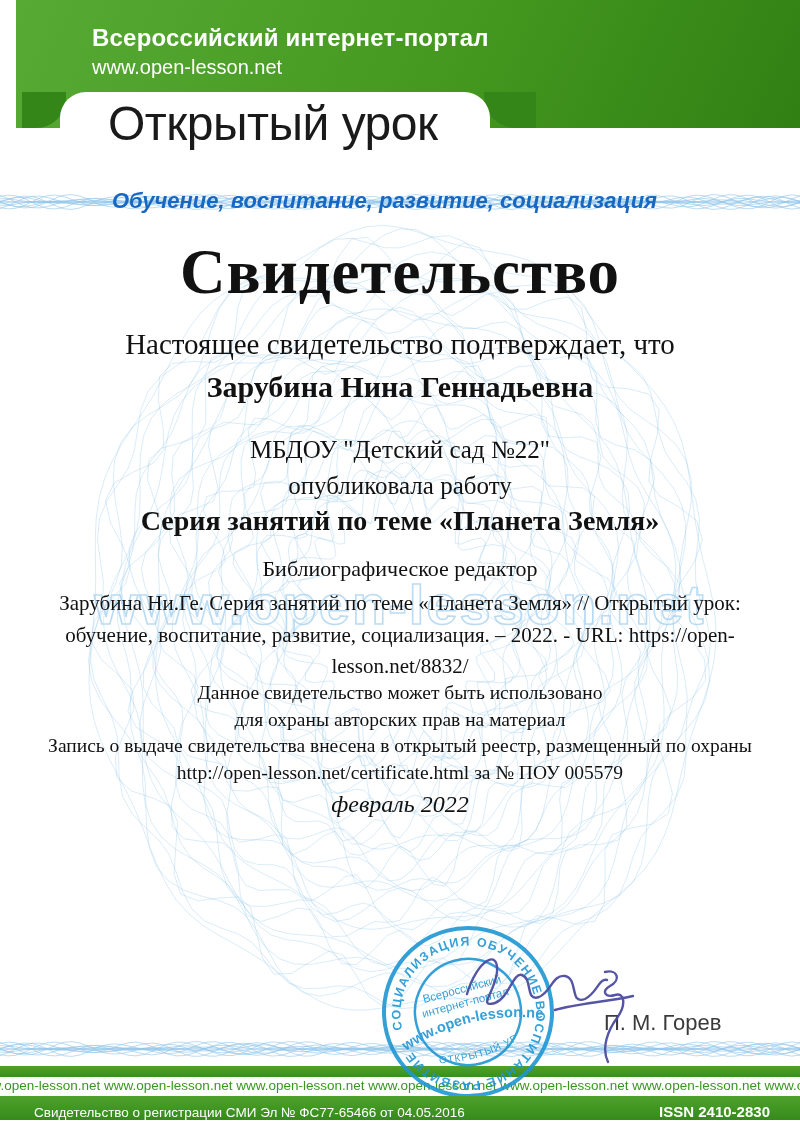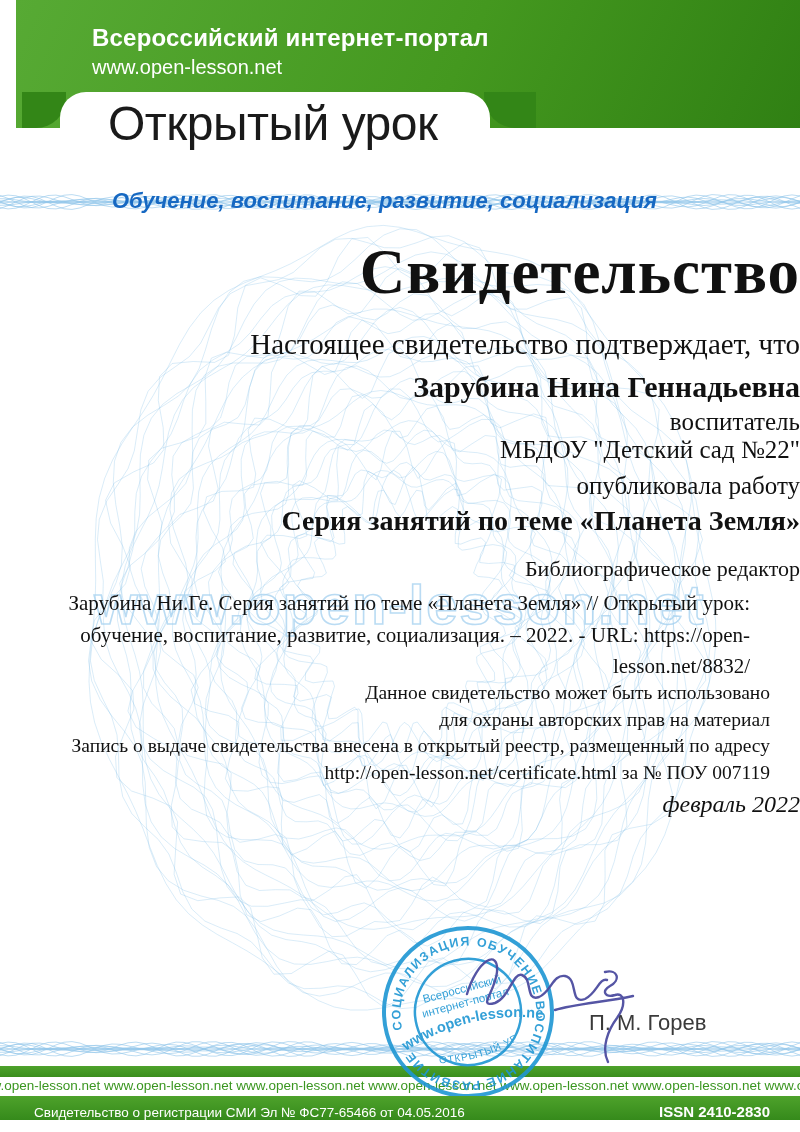--- a/index.html
+++ b/index.html
@@ -30,37 +30,37 @@
 
   
   .braid{position:absolute;left:0;width:800px;height:24px;z-index:1;}
   #braid-top{top:190px;} #braid-bottom{top:1037px;}
   #rosette{position:absolute;left:0;top:195px;width:800px;height:860px;z-index:1;}
   .watermark{position:absolute;left:0;top:572px;width:800px;text-align:center;z-index:2;
           font-family:"Liberation Sans",sans-serif;font-weight:700;font-size:56px;letter-spacing:2px;
           color:transparent;-webkit-text-stroke:1.6px #a3d0ef;opacity:.75;}
 
   
-  .cline{position:absolute;left:0;width:100%;text-align:right;z-index:3;}
+  .cline{position:absolute;left:0;width:100%;text-align:center;z-index:3;}
   .cert-title{top:236px;font-size:63px;font-weight:700;letter-spacing:1px;}
   .cert-intro{top:328px;font-size:29px;}
   .cert-name{top:370px;font-size:30px;font-weight:700;}
   .cert-role{top:408px;font-size:25px;}
   .cert-org{top:436px;font-size:25px;}
   .cert-action{top:472px;font-size:25px;}
   .cert-work{top:505px;font-size:28px;font-weight:700;}
   .bib-label{top:556px;font-size:22px;}
   .bib-text{top:588px;left:50px;width:700px;font-size:21px;font-weight:400;line-height:1.5;}
   .usage{top:680px;left:30px;width:740px;font-size:19.5px;line-height:1.36;}
   .cert-date{top:791px;font-size:24px;font-style:italic;}
 
   
   .editor-label{position:absolute;left:104px;top:1010px;z-index:4;
           font-family:"Liberation Sans",sans-serif;font-size:22px;color:#3a3a3a;}
-  .editor-name{position:absolute;left:589px;top:1010px;z-index:4;
+  .editor-name{position:absolute;left:604px;top:1010px;z-index:4;
           font-family:"Liberation Sans",sans-serif;font-size:22px;color:#3a3a3a;}
   #stamp-svg{position:absolute;left:368px;top:912px;width:200px;height:200px;z-index:6;opacity:.9;}
   #signature-svg{position:absolute;left:455px;top:932px;width:195px;height:145px;z-index:7;opacity:.95;}
 
   
   .green-strip{position:absolute;left:0;top:1066px;width:800px;height:11px;z-index:2;
           background:linear-gradient(180deg,#4ea22b,#3a8e1c);}
   .url-strip{position:absolute;left:0;top:1077px;width:800px;height:19px;z-index:2;overflow:hidden;
           background:#fff;}
   .url-strip span{position:absolute;left:-28px;top:1px;white-space:nowrap;
@@ -135,31 +135,30 @@
       <path d="M677.0 425.0 L691.6 444.1 L704.7 465.0 L705.7 485.5 L692.6 502.7 L673.2 516.5 L659.4 530.3 L658.0 548.8 L665.8 572.9 L672.4 598.5 L668.3 618.6 L651.6 629.2 L629.5 633.4 L612.1 639.7 L604.9 655.6 L605.1 681.3 L604.2 708.4 L595.1 726.1 L576.8 729.3 L555.0 723.4 L536.6 720.8 L524.9 731.5 L517.5 755.0 L509.1 780.3 L495.8 793.6 L478.1 789.3 L459.4 774.2 L442.8 762.8 L428.7 766.5 L415.1 784.5 L400.0 804.6 L383.8 812.1 L368.4 801.1 L355.2 778.7 L343.0 760.0 L329.0 756.1 L311.3 766.2 L291.4 778.5 L273.9 779.2 L262.3 762.8 L256.3 736.2 L250.5 712.7 L239.1 701.9 L220.0 702.9 L197.8 705.7 L180.7 699.1 L174.1 679.3 L175.8 651.9 L177.6 627.0 L170.7 611.2 L153.1 603.2 L131.5 596.0 L116.8 582.6 L115.5 561.5 L124.7 536.8 L133.9 514.1 L132.8 496.0 L119.3 480.6 L101.2 464.3 L90.6 445.3 L94.6 425.0 L110.0 406.0 L125.5 388.9 L130.5 371.6 L122.9 351.4 L110.6 328.1 L105.5 305.4 L114.3 287.9 L133.8 276.8 L153.5 268.0 L163.9 254.6 L163.2 232.7 L158.3 205.5 L159.5 181.6 L172.1 168.5 L193.2 166.5 L214.5 167.4 L228.5 160.3 L234.5 140.3 L237.8 112.8 L245.4 90.3 L260.5 82.8 L280.7 90.0 L300.4 100.6 L315.8 101.2 L327.3 86.1 L338.3 62.1 L351.7 43.8 L367.8 42.5 L384.6 57.5 L400.0 76.6 L414.2 85.1 L429.3 77.1 L446.3 59.7 L464.1 47.9 L479.8 52.9 L491.3 73.9 L500.1 98.9 L510.7 114.1 L526.7 114.1 L547.5 105.7 L567.7 102.1 L581.4 112.9 L586.5 137.1 L587.5 164.7 L592.5 184.3 L606.9 192.2 L628.4 193.8 L648.8 199.1 L659.1 214.7 L657.4 239.2 L650.4 265.5 L648.8 286.5 L659.2 300.6 L678.6 311.8 L696.5 325.7 L702.5 344.6 L694.5 366.7 L680.4 388.2 L672.2 407.2 L677.0 425.0 Z" fill="none" stroke="var(--rosette)" stroke-width="0.65" opacity="0.45"></path>
       <path d="M693.9 425.0 L702.4 444.8 L708.4 465.5 L709.5 486.3 L704.9 506.0 L695.0 523.8 L682.2 539.6 L669.2 554.2 L658.6 568.9 L651.7 585.3 L648.4 604.2 L647.1 625.6 L645.6 648.0 L641.4 669.3 L632.9 687.2 L620.1 700.1 L603.9 708.1 L586.2 712.5 L569.1 716.0 L554.0 721.4 L541.3 731.0 L530.5 745.1 L520.2 762.4 L509.1 780.1 L496.1 794.8 L481.1 803.5 L464.6 805.0 L447.6 800.3 L430.8 791.9 L415.0 783.4 L400.0 778.2 L385.2 778.1 L369.9 783.1 L353.6 790.8 L336.6 798.0 L319.4 801.1 L303.1 797.6 L288.8 787.2 L276.7 771.2 L266.4 752.8 L256.7 735.2 L246.2 721.0 L233.6 711.4 L218.3 705.4 L201.2 701.0 L183.8 695.3 L168.3 685.8 L156.5 671.5 L149.3 652.7 L146.4 630.9 L145.8 608.4 L145.2 587.3 L142.2 568.5 L135.3 552.0 L124.8 536.8 L112.2 521.4 L100.2 504.6 L91.7 486.0 L88.5 465.9 L91.1 445.2 L98.4 425.0 L107.7 405.9 L116.1 387.7 L121.4 369.8 L122.3 351.2 L119.8 331.2 L115.8 309.6 L113.3 287.4 L114.5 266.1 L121.0 247.3 L132.6 232.0 L147.7 220.2 L163.8 210.5 L178.6 200.9 L190.4 189.1 L199.0 173.8 L205.4 154.9 L211.5 134.0 L219.1 113.7 L229.7 97.1 L243.6 86.3 L260.1 81.8 L278.0 82.4 L295.6 85.2 L312.1 86.8 L327.0 84.4 L340.8 76.9 L354.4 65.1 L368.6 51.5 L383.9 40.0 L400.0 33.8 L416.4 34.7 L432.1 42.7 L446.8 55.6 L460.4 69.9 L473.5 82.0 L487.2 89.6 L502.2 92.2 L518.9 91.2 L536.7 89.5 L554.5 90.5 L570.6 96.7 L583.6 109.1 L593.1 126.9 L599.7 147.8 L604.9 168.9 L610.8 187.7 L619.3 203.0 L631.1 215.1 L645.8 225.5 L661.5 236.2 L675.8 249.3 L686.2 265.7 L691.3 285.2 L691.2 306.7 L687.4 328.7 L682.7 349.9 L679.8 369.6 L680.7 388.1 L685.8 406.3 L693.9 425.0 Z" fill="none" stroke="var(--rosette)" stroke-width="0.65" opacity="0.45"></path>
       <path d="M706.7 425.0 L710.6 445.3 L708.6 465.5 L701.4 484.7 L692.9 502.8 L687.2 521.2 L685.7 541.0 L686.0 562.2 L684.0 583.0 L676.6 601.2 L664.6 616.0 L651.3 629.0 L640.5 643.4 L633.2 661.1 L627.4 681.0 L619.7 699.6 L607.9 713.6 L592.5 722.2 L576.3 728.4 L561.9 736.6 L549.9 749.5 L538.8 765.4 L526.3 779.6 L511.4 787.7 L494.6 789.1 L477.7 787.6 L461.8 788.5 L446.9 794.8 L431.9 804.5 L416.2 812.4 L400.0 813.7 L384.0 807.7 L368.6 798.7 L353.5 792.1 L337.8 790.9 L321.1 793.2 L304.2 793.7 L288.5 788.0 L275.2 775.5 L263.4 760.1 L251.3 746.9 L237.1 738.5 L221.0 733.0 L204.9 726.1 L191.8 714.0 L182.7 696.6 L176.1 676.9 L168.8 659.0 L158.3 644.5 L144.9 632.1 L131.8 618.6 L122.7 601.6 L119.0 581.4 L118.5 560.1 L117.0 539.9 L111.6 521.6 L102.8 504.0 L94.3 485.5 L90.4 465.7 L92.5 445.1 L98.1 425.0 L102.8 405.5 L103.3 386.0 L100.3 365.7 L97.5 344.6 L99.3 324.3 L106.8 305.9 L117.8 289.6 L128.0 273.6 L134.3 255.8 L137.5 235.6 L140.9 214.7 L148.1 196.2 L160.2 182.3 L175.1 171.9 L189.3 161.7 L200.6 148.2 L209.5 130.9 L218.6 112.9 L230.4 98.6 L245.6 90.7 L262.5 87.6 L278.8 84.6 L293.3 77.4 L306.6 65.5 L320.2 52.7 L335.3 44.3 L351.6 43.4 L368.3 47.9 L384.4 52.7 L400.0 52.9 L415.8 48.0 L432.2 42.0 L448.7 40.7 L464.3 46.7 L478.6 58.3 L492.2 70.2 L506.6 77.7 L522.7 80.5 L539.7 82.2 L555.6 88.1 L568.6 100.4 L578.7 117.5 L588.0 134.8 L599.1 148.7 L613.1 158.6 L628.5 167.9 L641.8 180.2 L650.7 197.3 L655.3 217.7 L658.9 238.2 L665.0 256.2 L675.0 272.0 L686.7 287.4 L695.9 304.8 L699.5 324.7 L698.1 345.8 L695.5 366.5 L695.7 386.1 L700.3 405.3 L706.7 425.0 Z" fill="none" stroke="var(--rosette)" stroke-width="0.65" opacity="0.45"></path>
       <path d="M715.5 425.0 L716.1 445.7 L714.0 466.3 L709.5 486.3 L703.5 505.6 L696.8 524.4 L690.5 543.0 L685.2 561.8 L680.6 581.2 L676.2 600.9 L671.3 620.8 L664.7 639.9 L656.1 657.6 L645.3 673.3 L632.7 686.9 L619.2 699.0 L605.5 710.2 L592.2 721.7 L579.6 734.0 L567.4 747.2 L555.2 760.9 L542.3 774.1 L528.4 785.6 L513.4 794.4 L497.5 800.0 L481.0 802.7 L464.4 803.6 L448.0 803.9 L431.9 804.6 L416.0 806.5 L400.0 809.5 L383.7 812.8 L367.2 815.0 L350.6 815.0 L334.2 812.0 L318.4 805.6 L303.4 796.6 L289.1 786.0 L275.3 775.2 L261.4 765.0 L247.1 756.0 L232.3 747.7 L217.2 739.4 L202.4 730.0 L188.5 718.6 L176.2 704.7 L165.9 688.5 L157.3 670.7 L149.9 652.1 L143.0 633.6 L135.6 615.8 L127.5 598.6 L118.5 581.6 L109.5 564.4 L101.1 546.4 L94.6 527.3 L90.5 507.2 L89.0 486.6 L89.7 465.8 L91.6 445.2 L93.7 425.0 L95.2 405.0 L95.7 385.0 L95.4 364.7 L95.3 344.0 L96.2 323.3 L99.2 302.8 L104.7 283.3 L112.6 265.0 L122.3 248.1 L132.8 232.2 L143.3 216.6 L153.1 200.7 L162.1 184.1 L170.6 166.9 L179.5 149.4 L189.4 132.7 L200.9 117.7 L214.1 105.2 L228.8 95.4 L244.3 87.9 L260.0 81.7 L275.6 75.6 L290.6 68.8 L305.3 60.8 L320.1 52.0 L335.1 43.4 L350.7 36.2 L366.9 31.7 L383.5 30.4 L400.0 32.3 L416.3 36.6 L432.2 42.1 L447.8 47.4 L463.5 51.7 L479.3 54.9 L495.5 57.4 L511.9 60.5 L528.2 65.2 L543.7 72.5 L558.0 82.9 L571.0 95.9 L582.7 110.7 L593.7 126.0 L604.6 141.0 L615.9 155.1 L627.9 168.5 L640.5 181.6 L653.0 195.3 L664.4 210.3 L674.1 227.2 L681.5 245.7 L686.5 265.5 L689.9 285.9 L692.5 306.2 L695.2 326.1 L698.7 345.6 L703.1 365.0 L708.1 384.5 L712.5 404.5 L715.5 425.0 Z" fill="none" stroke="var(--rosette)" stroke-width="0.65" opacity="0.45"></path>
     </svg>
   <div class="watermark">www.open-lesson.net</div>
 
   <div class="cline cert-title">Свидетельство</div>
   <div class="cline cert-intro">Настоящее свидетельство подтверждает, что</div>
   <div class="cline cert-name">Зарубина Нина Геннадьевна</div>
-  <div class="cline cert-role">воспитатель</div>
   <div class="cline cert-org">МБДОУ "Детский сад №22"</div>
   <div class="cline cert-action">опубликовала работу</div>
   <div class="cline cert-work">Серия занятий по теме «Планета Земля»</div>
   <div class="cline bib-label">Библиографическое редактор</div>
   <div class="cline bib-text">Зарубина Ни.Ге. Серия занятий по теме «Планета Земля» // Открытый урок: обучение, воспитание, развитие, социализация. – 2022. - URL: https://open-lesson.net/8832/</div>
   <div class="cline usage">
     <div>Данное свидетельство может быть использовано</div>
     <div>для охраны авторских прав на материал</div>
-    <div>Запись о выдаче свидетельства внесена в открытый реестр, размещенный по адресу</div>
-    <div>http://open-lesson.net/certificate.html за № ПОУ 007119</div>
+    <div>Запись о выдаче свидетельства внесена в открытый реестр, размещенный по охраны</div>
+    <div>http://open-lesson.net/certificate.html за № ПОУ 005579</div>
   </div>
   <div class="cline cert-date">февраль 2022</div>
 
   <svg id="stamp-svg" viewBox="0 0 200 200">
     <g transform="rotate(-15 100 100)">
       <circle cx="100" cy="100" r="84" fill="none" stroke="var(--stamp-blue)" stroke-width="4"></circle>
       <circle cx="100" cy="100" r="53" fill="none" stroke="var(--stamp-blue)" stroke-width="2.5"></circle>
       <path id="ringPath" d="M 32,100 A 68,68 0 1 1 31.99,100.5" fill="none" stroke="none"></path>
       <text font-family="Liberation Sans,sans-serif" font-size="12.5" font-weight="700" letter-spacing="1.5" fill="var(--stamp-blue)">
         <textPath href="#ringPath">СОЦИАЛИЗАЦИЯ  ОБУЧЕНИЕ  ВОСПИТАНИЕ  РАЗВИТИЕ</textPath>

